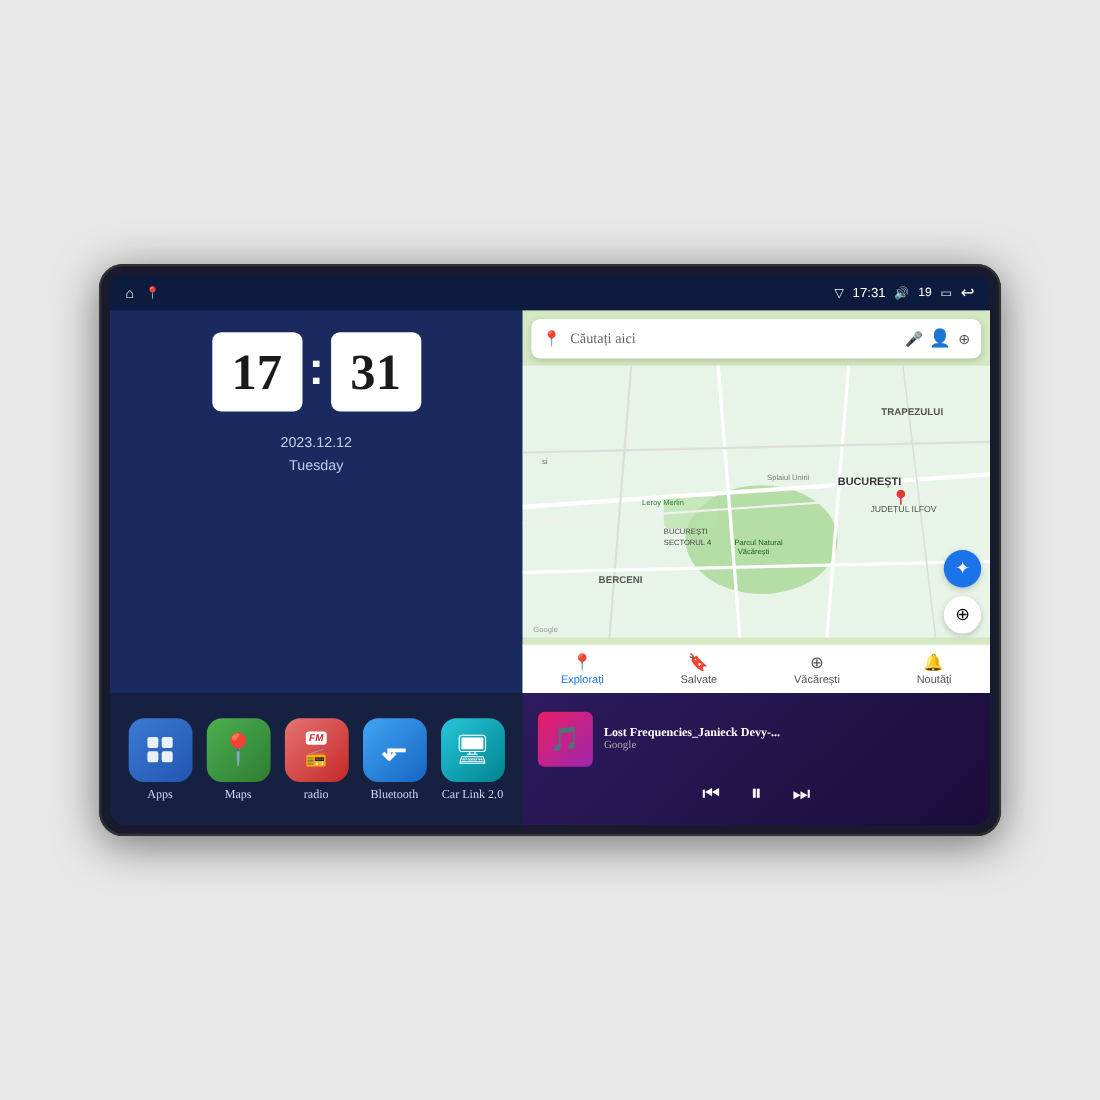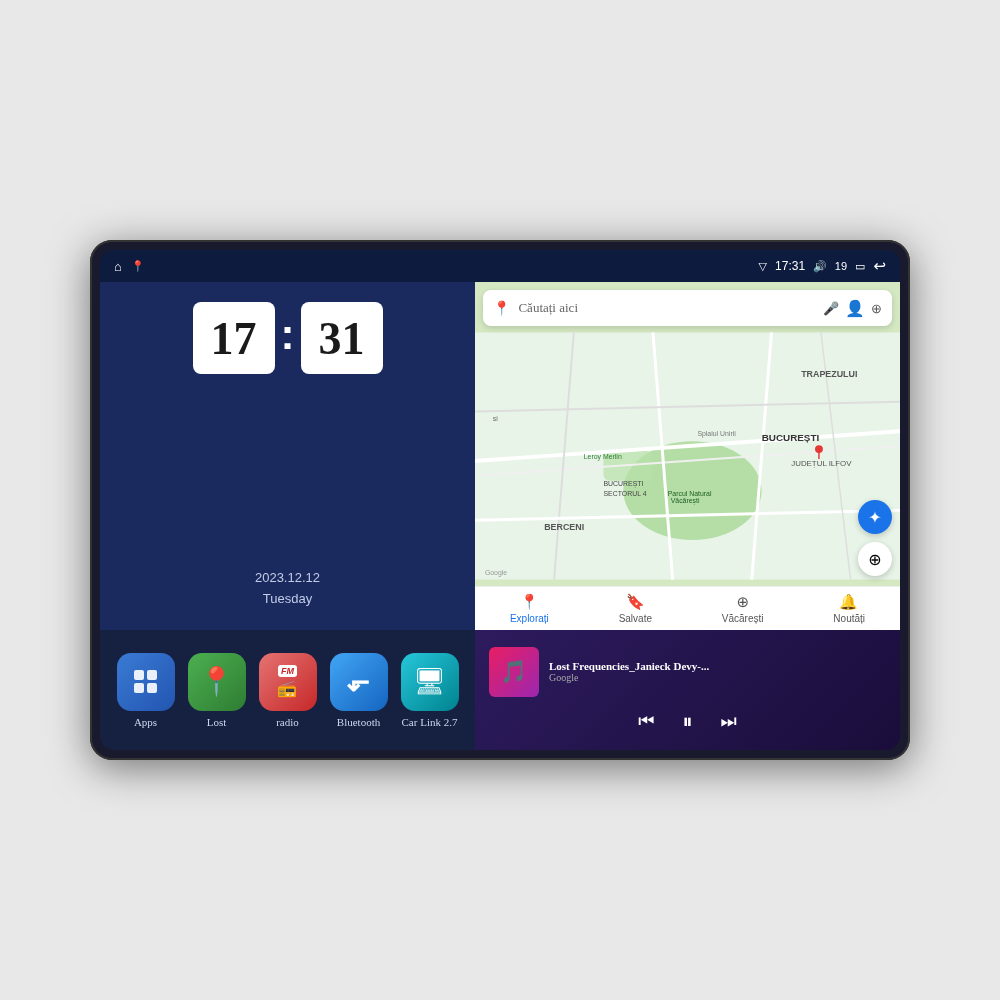--- a/index.html
+++ b/index.html
@@ -77,21 +77,21 @@
       flex-shrink: 0;
     }
 
     
     .clock-widget {
       flex: 1;
       background: #1a2a5e;
       display: flex;
       flex-direction: column;
       align-items: center;
-      justify-content: space-between;
+      justify-content: flex-start;
       padding: 20px;
       gap: 8px;
     }
 
     .clock-display {
       display: flex;
       align-items: center;
       gap: 6px;
     }
 
@@ -445,21 +445,21 @@
                 <div class="apps-dot"></div>
               </div>
             </div>
             <span class="app-label">Apps</span>
           </div>
 
           <div class="app-icon-container">
             <div class="app-icon icon-maps">
               <span style="font-size:28px;">📍</span>
             </div>
-            <span class="app-label">Lost</span>
+            <span class="app-label">Maps</span>
           </div>
 
           <div class="app-icon-container">
             <div class="app-icon icon-radio">
               <div class="radio-icon-inner">
                 <div class="fm-badge">FM</div>
                 <span style="font-size:16px;color:white;">📻</span>
               </div>
             </div>
             <span class="app-label">radio</span>
@@ -469,21 +469,21 @@
             <div class="app-icon icon-bluetooth">
               <span style="color:white;font-size:28px;font-weight:bold;">⬐</span>
             </div>
             <span class="app-label">Bluetooth</span>
           </div>
 
           <div class="app-icon-container">
             <div class="app-icon icon-carlink">
               <span style="font-size:26px;color:white;">🖥</span>
             </div>
-            <span class="app-label">Car Link 2.7</span>
+            <span class="app-label">Car Link 2.0</span>
           </div>
 
         </div>
       </div>
 
       <div class="right-panel">
 
         <div class="map-area">
           
           <svg class="map-svg" viewBox="0 0 430 250" xmlns="http://www.w3.org/2000/svg">

